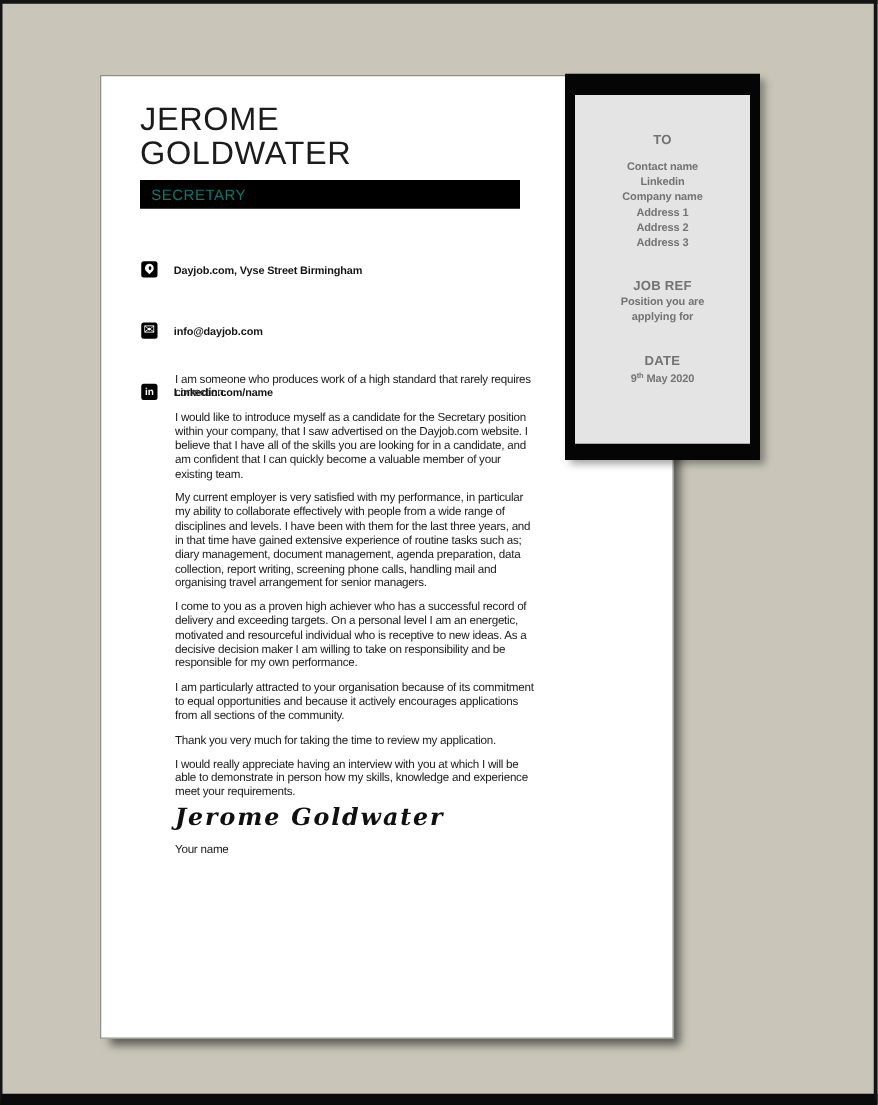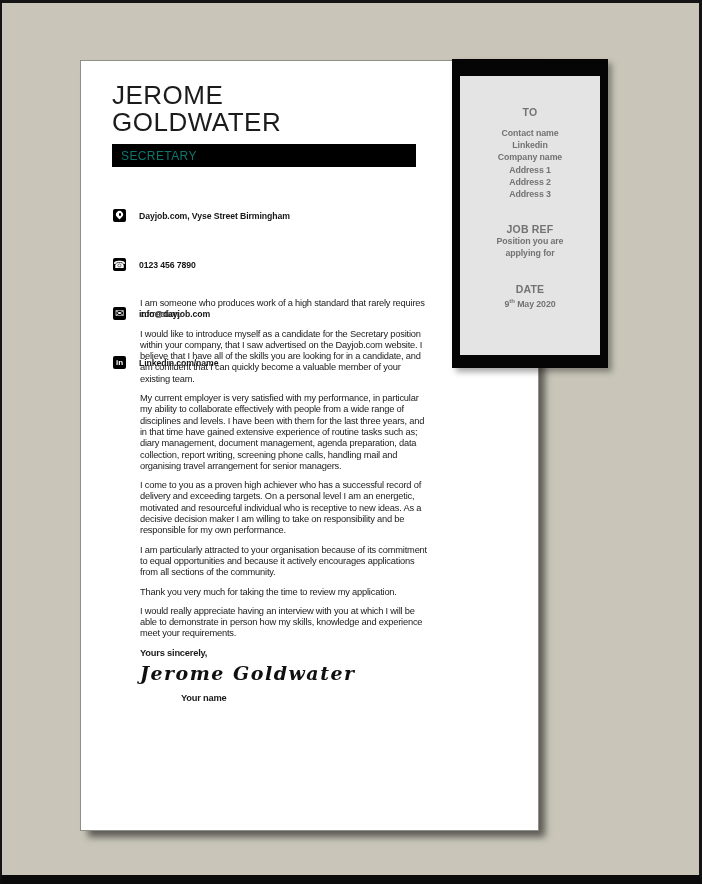--- a/index.html
+++ b/index.html
@@ -104,64 +104,59 @@
   }
   .greeting { font-weight:700; margin-bottom:13px; }
   .letter p.para { margin-bottom:8px; }
   .closing { margin-top:3px; font-weight:700; }
   .signature {
     margin-top:9px;
     font-family:"DejaVu Serif", serif; font-style:italic;
     font-size:19px; letter-spacing:1.5px; color:#101010;
     font-weight:700;
   }
-  .signoff { margin-top:14px; font-weight:700;margin-left:41px; }
+  .signoff { margin-top:14px; font-weight:400; }
 </style>
 </head>
 <body data-name="letter-preview-canvas">
 
 <div class="paper" data-name="letter-page">
 
   <div class="name-block" data-name="page-title">
     <div data-name="candidate-first-name">JEROME</div>
     <div data-name="candidate-last-name">GOLDWATER</div>
   </div>
 
   <div class="role-bar" data-name="role-title-bar">
     <span class="role-text" data-name="role-title">SECRETARY</span>
   </div>
 
   <div class="contact-list" data-name="contact-list">
     <div class="contact-row" data-name="contact-row-address">
       <span class="c-icon" data-name="location-pin-icon"></span>
       <span class="contact-text" data-name="contact-address">Dayjob.com, Vyse Street Birmingham</span>
     </div>
-    <div class="contact-row" data-name="contact-row-phone">
-      <span class="c-icon" data-name="phone-icon"></span>
-      <span class="contact-text" data-name="contact-phone">0123 456 7890</span>
-    </div>
     <div class="contact-row" data-name="contact-row-email">
       <span class="c-icon" data-name="email-icon"></span>
       <span class="contact-text" data-name="contact-email">info@dayjob.com</span>
     </div>
     <div class="contact-row" data-name="contact-row-linkedin">
       <span class="c-icon" data-name="linkedin-icon"></span>
       <span class="contact-text" data-name="contact-linkedin">Linkedin.com/name</span>
     </div>
   </div>
 
   <div class="letter" data-name="letter-body">
     <p class="para" data-name="letter-paragraph">I am someone who produces work of a high standard that rarely requires correction.</p>
     <p class="para" data-name="letter-paragraph">I would like to introduce myself as a candidate for the Secretary position within your company, that I saw advertised on the Dayjob.com website. I believe that I have all of the skills you are looking for in a candidate, and am confident that I can quickly become a valuable member of your existing team.</p>
     <p class="para" data-name="letter-paragraph">My current employer is very satisfied with my performance, in particular my ability to collaborate effectively with people from a wide range of disciplines and levels. I have been with them for the last three years, and in that time have gained extensive experience of routine tasks such as; diary management, document management, agenda preparation, data collection, report writing, screening phone calls, handling mail and organising travel arrangement for senior managers.</p>
     <p class="para" data-name="letter-paragraph">I come to you as a proven high achiever who has a successful record of delivery and exceeding targets. On a personal level I am an energetic, motivated and resourceful individual who is receptive to new ideas. As a decisive decision maker I am willing to take on responsibility and be responsible for my own performance.</p>
     <p class="para" data-name="letter-paragraph">I am particularly attracted to your organisation because of its commitment to equal opportunities and because it actively encourages applications from all sections of the community.</p>
     <p class="para" data-name="letter-paragraph">Thank you very much for taking the time to review my application.</p>
     <p class="para" data-name="letter-paragraph">I would really appreciate having an interview with you at which I will be able to demonstrate in person how my skills, knowledge and experience meet your requirements.</p>
-    <p class="closing" data-name="letter-closing">Yours sincerely,</p>
     <div class="signature" data-name="signature">Jerome Goldwater</div>
     <p class="signoff" data-name="signoff-name">Your name</p>
   </div>
 
 </div>
 
 <div class="recipient-panel" data-name="recipient-panel">
   <div class="recipient-inner" data-name="recipient-panel-inner">
     <div class="panel-heading" data-name="to-heading">TO</div>
     <div class="panel-gap-sm" data-name="spacer"></div>

